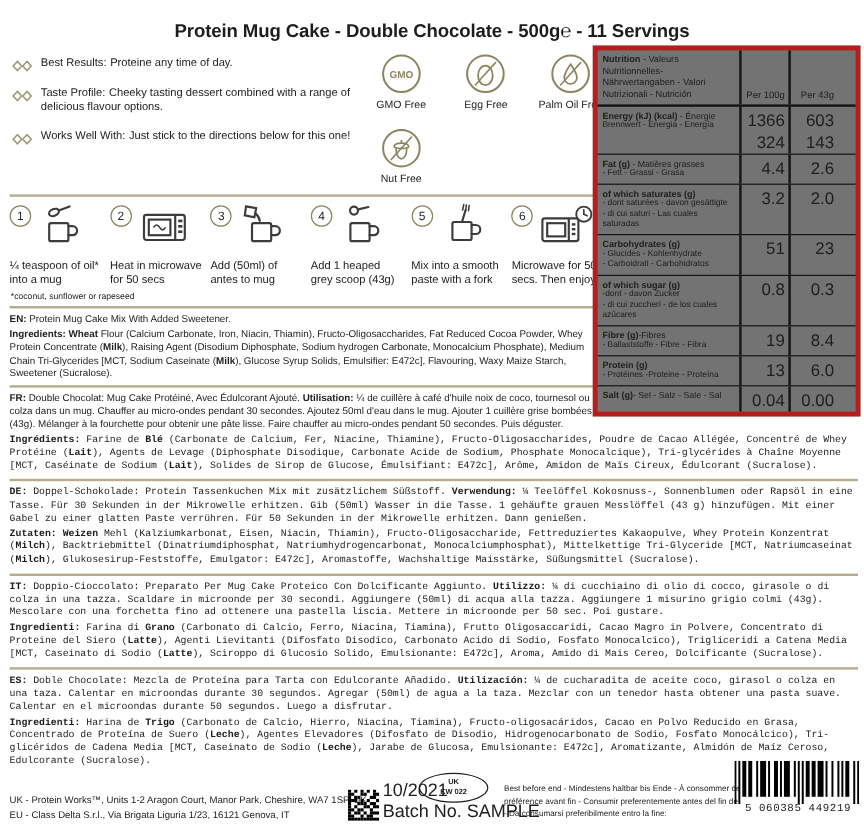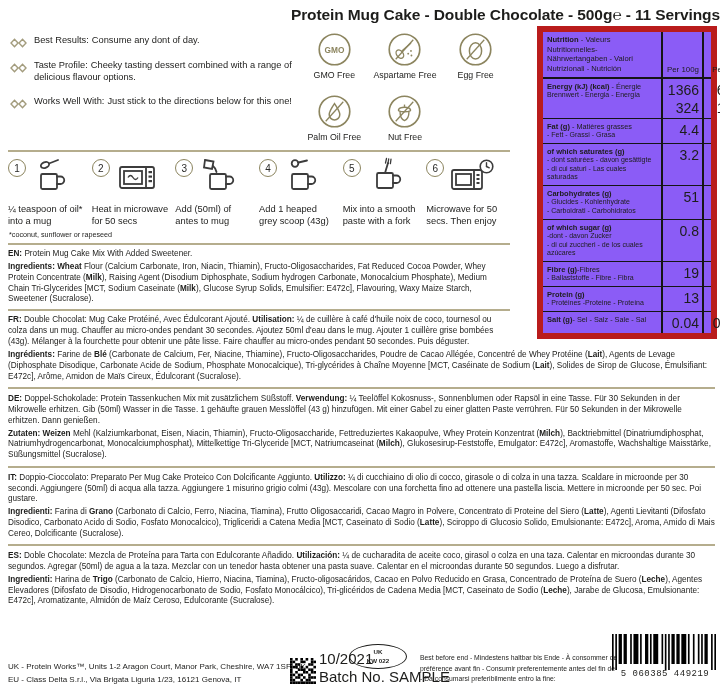--- a/index.html
+++ b/index.html
@@ -6,21 +6,21 @@
   html,body { margin:0; padding:0; }
   body {
     width:720px; height:694px; position:relative; overflow:hidden;
     background:#ffffff; color:#1d1d1b;
     font-family:"Liberation Sans", sans-serif;
     -webkit-font-smoothing:antialiased;
   }
   .b { font-weight:bold; }
 
   
-  .title { text-align:right; font-weight:bold; font-size:15.5px; padding-top:6px; letter-spacing:-0.1px; }
+  .title { text-align:center; font-weight:bold; font-size:15.5px; padding-top:18px; letter-spacing:-0.1px; }
 
   
   .top-zone { position:relative; margin:6px 8px 0 8px; min-height:308px; }
   .left-col { width:502px; }
 
   .lead-row { display:flex; min-height:116px; }
   .bullets { width:292px; padding-top:5px; }
   .bullet { display:flex; margin-bottom:12px; }
   .bullet svg { flex:none; margin:3px 7px 0 2px; }
   .bullet-text { font-size:9.3px; line-height:1.28; }
@@ -40,27 +40,27 @@
     width:18px; height:18px; border:1.6px solid #8c855f; border-radius:50%;
     display:flex; align-items:center; justify-content:center;
     font-size:10px; margin-top:2px; flex:none; color:#2a2a28;
   }
   .step-icon { margin-left:4px; }
   .step-text { font-size:9.3px; line-height:1.26; margin-top:3px; width:78px; }
   .footnote { font-size:7.2px; margin:3px 0 3px 1px; }
 
   
   .para { font-size:8.2px; line-height:1.31; margin:2px 0 1px 0; }
-  .full-zone { margin:3px 8px 0 8px; width:707px; }
+  .full-zone { margin:3px 8px 0 8px; width:707px;font-family:Liberation Mono, monospace; }
   .full-zone .divider { margin:5px 0; }
 
   
   .nutrition {
-    position:absolute; top:-4px; right:-5px; width:180px;
-    border:6px solid #b91c1c; background:#8b5cf6;
+    position:absolute; top:-4px; right:-5px; width:223px;
+    border:4px solid #b91c1c; background:#737373;
   }
   .nhead { display:grid; grid-template-columns:118px 41px 41px; border-bottom:2.5px solid #151515; }
   .nhead-label { font-size:7.6px; line-height:1.28; padding:3px 2px 3px 4px; }
   .nhead-col { border-left:2px solid #151515; font-size:7.9px; display:flex; align-items:flex-end; justify-content:flex-end; padding:0 3px 3px 0; }
   .nrow { display:grid; grid-template-columns:118px 41px 41px; border-top:1px solid #151515; }
   .nrows .nrow:first-child { border-top:none; }
   .nr-label { padding:3px 2px 3px 4px; font-size:7.3px; line-height:1.24; }
   .nr-sub { font-size:7px; }
   .nr-bold { font-weight:bold; font-size:7.5px; }
   .nr-val { border-left:2px solid #151515; text-align:right; padding:3px 3px 0 0; font-size:14px; line-height:1.28; }
@@ -90,21 +90,21 @@
 
   <div class="left-col">
 
     <div class="lead-row">
 
       <div class="bullets">
         <div class="bullet">
           <svg width="17" height="10" viewBox="0 0 17 10">
               <path d="M4.5 1.2 L8 5 L4.5 8.8 L1 5 Z M12.5 1.2 L16 5 L12.5 8.8 L9 5 Z" fill="none" stroke="#a39c7d" stroke-width="1.4"></path>
             </svg>
-          <div class="bullet-text"><span class="bullet-label">Best Results:</span><span>Consume any dont of day.</span></div>
+          <div class="bullet-text"><span class="bullet-label">Best Results:</span><span>Proteine any time of day.</span></div>
         </div>
         <div class="bullet">
           <svg width="17" height="10" viewBox="0 0 17 10">
               <path d="M4.5 1.2 L8 5 L4.5 8.8 L1 5 Z M12.5 1.2 L16 5 L12.5 8.8 L9 5 Z" fill="none" stroke="#a39c7d" stroke-width="1.4"></path>
             </svg>
           <div class="bullet-text"><span class="bullet-label">Taste Profile:</span><span>Cheeky tasting dessert combined with a range of delicious flavour options.</span></div>
         </div>
         <div class="bullet">
           <svg width="17" height="10" viewBox="0 0 17 10">
               <path d="M4.5 1.2 L8 5 L4.5 8.8 L1 5 Z M12.5 1.2 L16 5 L12.5 8.8 L9 5 Z" fill="none" stroke="#a39c7d" stroke-width="1.4"></path>
@@ -113,36 +113,20 @@
         </div>
       </div>
 
       <div class="badges">
         <div class="badge">
           <svg width="37" height="37" viewBox="0 0 40 40" style="margin:0 auto">
             <circle cx="20" cy="20" r="16.5" fill="none" stroke="#8c855f" stroke-width="1.8"></circle>
             <text x="20" y="23.5" text-anchor="middle" font-size="9" font-weight="bold" fill="#8c855f" font-family="Liberation Sans, sans-serif">GMO</text>
           </svg>
           <div class="badge-label">GMO Free</div>
-        </div>
-        <div class="badge">
-          <svg width="37" height="37" viewBox="0 0 40 40" style="margin:0 auto">
-            <g fill="none" stroke="#8c855f" stroke-width="1.8">
-              <circle cx="20" cy="20" r="16.5"></circle>
-              <line x1="29.5" y1="9.5" x2="10.5" y2="30.5" stroke-width="1.4"></line>
-              <ellipse cx="15" cy="25" rx="3.4" ry="5" transform="rotate(-38 15 25)" stroke-width="1.5"></ellipse>
-              <line x1="17.5" y1="21.5" x2="27" y2="13" stroke-width="1.5"></line>
-            </g>
-            <g fill="#8c855f">
-                <circle cx="24" cy="24.5" r="1"></circle>
-                <circle cx="27" cy="21.5" r="1"></circle>
-                <circle cx="27.5" cy="26.5" r="1"></circle>
-              </g>
-          </svg>
-          <div class="badge-label">Aspartame Free</div>
         </div>
         <div class="badge">
           <svg width="37" height="37" viewBox="0 0 40 40" style="margin:0 auto">
             <g fill="none" stroke="#8c855f">
               <circle cx="20" cy="20" r="16.5" stroke-width="1.8"></circle>
               <line x1="29.5" y1="9.5" x2="10.5" y2="30.5" stroke-width="1.4"></line>
               <ellipse cx="20" cy="21.5" rx="6.6" ry="8.8" stroke-width="1.6"></ellipse>
             </g>
           </svg>
           <div class="badge-label">Egg Free</div>

